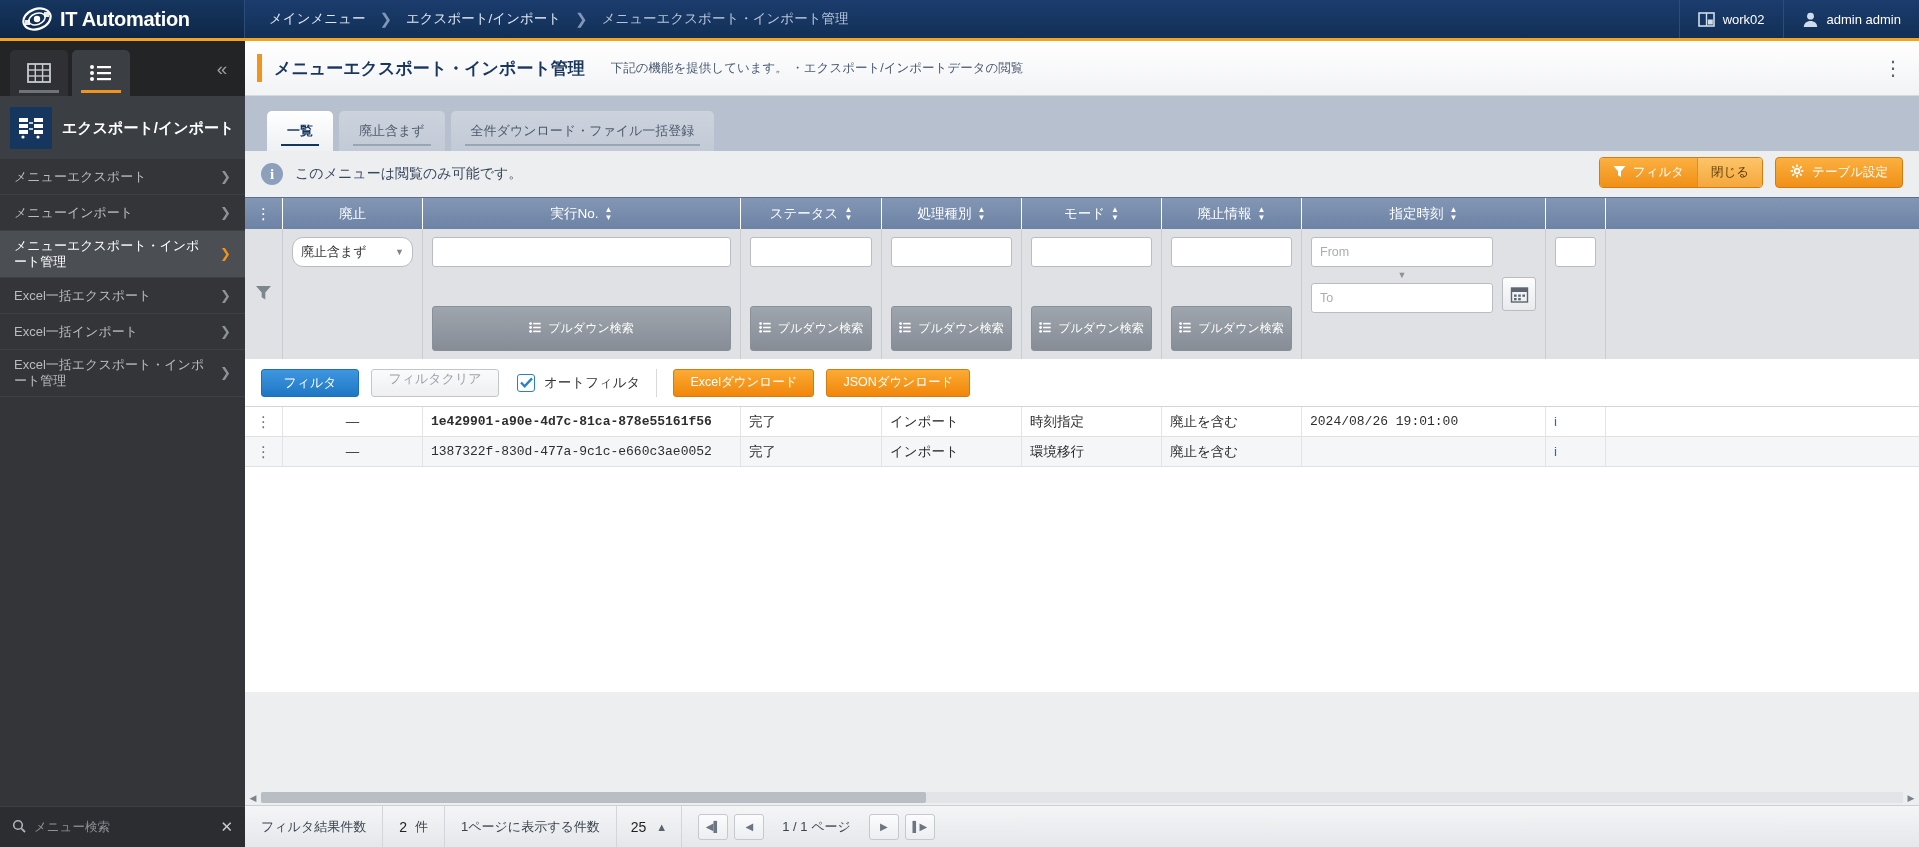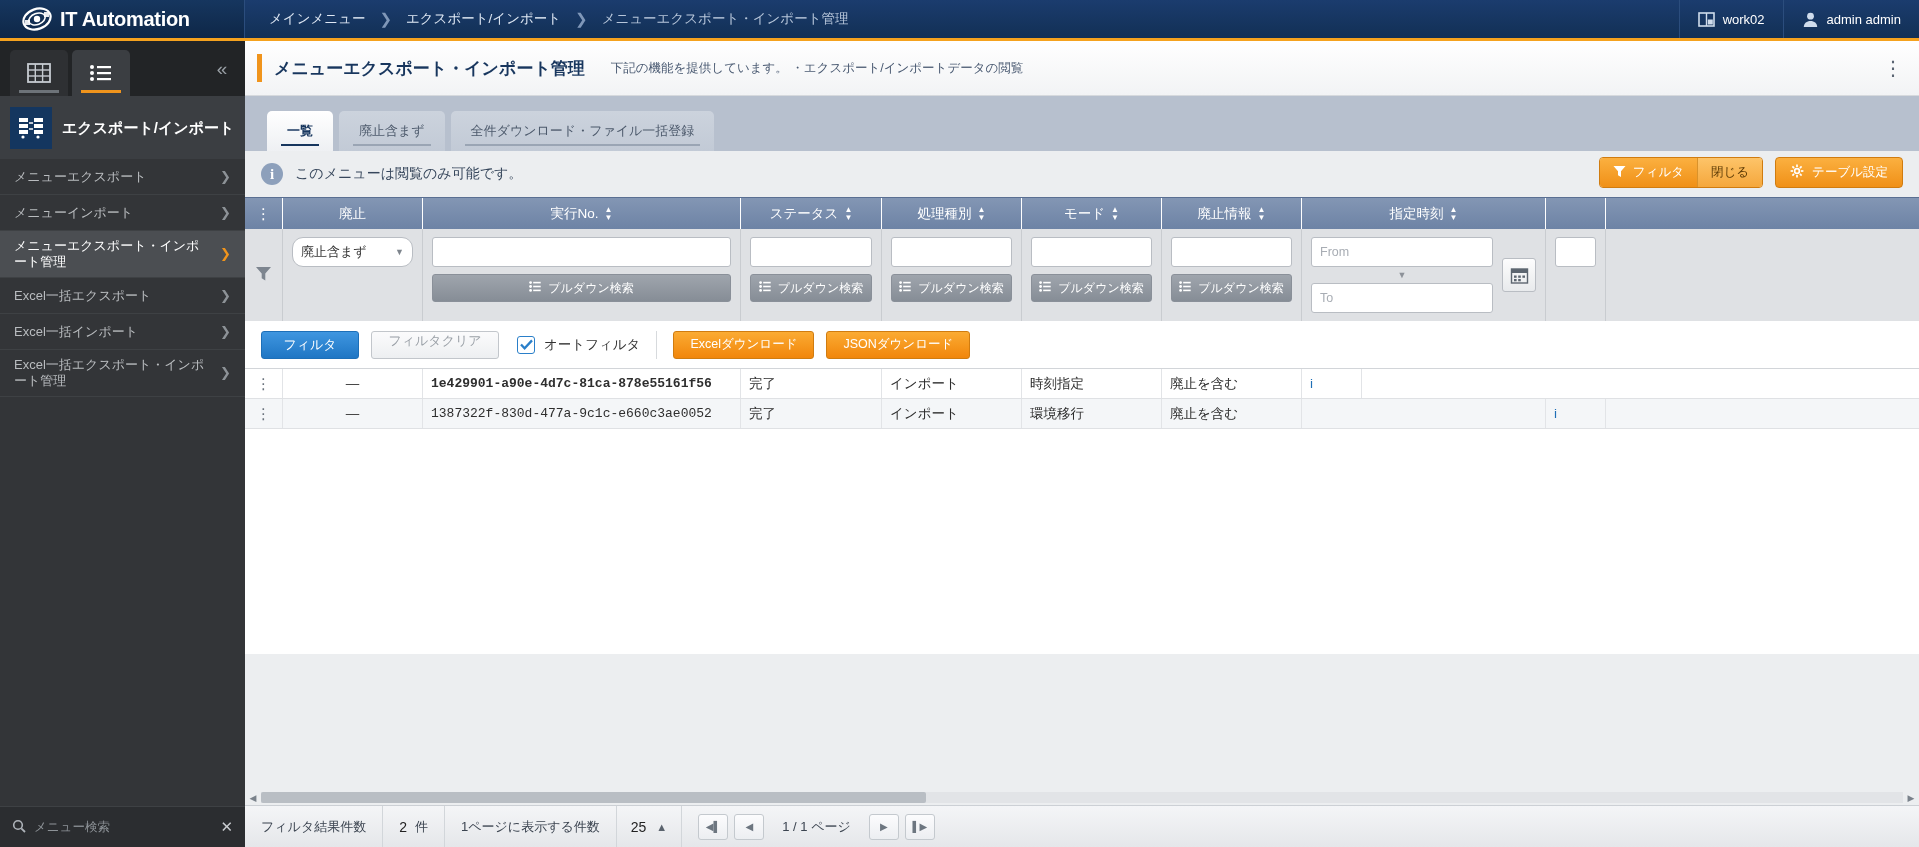--- a/index.html
+++ b/index.html
@@ -192,24 +192,24 @@
     width:100%; font-size:12.5px; color:#333; padding:0 8px; font-family:inherit;
   }
   .inp::placeholder { color:#a8adb4; }
   .select-box {
     height:30px; background:#ffffff; border:1px solid #b9bdc3; border-radius:11px;
     display:flex; align-items:center; padding:0 8px; font-size:13px; color:#333;
     width:100%;
   }
   .select-box .caret { margin-left:auto; color:#7e858d; font-size:9px; }
   .pulldown {
-    height:28px; border-radius:3px; border:1px solid #8a9099;
+    height:45px; border-radius:3px; border:1px solid #8a9099;
     background:linear-gradient(180deg,#9fa5ad 0%,#868d96 100%);
     color:#ffffff; font-size:12px; display:flex; align-items:center;
-    justify-content:center; gap:7px; width:100%;
+    justify-content:center; gap:7px; width:100%;margin-top:32px;
   }
   .cal-btn {
     width:34px; height:34px; border:1px solid #b9bdc3; border-radius:3px;
     background:linear-gradient(180deg,#fdfdfd 0%,#e8eaec 100%);
     display:flex; align-items:center; justify-content:center; align-self:center;
   }
   .date-stack { display:flex; flex-direction:column; gap:7px; flex:1; }
   .date-mid { display:flex; justify-content:center; margin-top:-4px; margin-bottom:-4px; }
   .date-mid .caret { color:#8d9299; font-size:9px; }
 
@@ -678,20 +678,21 @@
     </div>
 
     <div class="trow">
       <div class="td kebab-cell" style="width:38px;">⋮</div>
       <div class="td center" style="width:140px;">—</div>
       <div class="td mono" style="width:318px;font-weight:bold;">1e429901-a90e-4d7c-81ca-878e55161f56</div>
       <div class="td" style="width:141px;">完了</div>
       <div class="td" style="width:140px;">インポート</div>
       <div class="td" style="width:140px;">時刻指定</div>
       <div class="td" style="width:140px;">廃止を含む</div>
+      <div class="td mono" style="width:244px;">2024/08/26 19:01:00</div>
       <div class="td link" style="width:60px;">i</div>
     </div>
     <div class="trow alt">
       <div class="td kebab-cell" style="width:38px;">⋮</div>
       <div class="td center" style="width:140px;">—</div>
       <div class="td mono" style="width:318px;">1387322f-830d-477a-9c1c-e660c3ae0052</div>
       <div class="td" style="width:141px;">完了</div>
       <div class="td" style="width:140px;">インポート</div>
       <div class="td" style="width:140px;">環境移行</div>
       <div class="td" style="width:140px;">廃止を含む</div>

